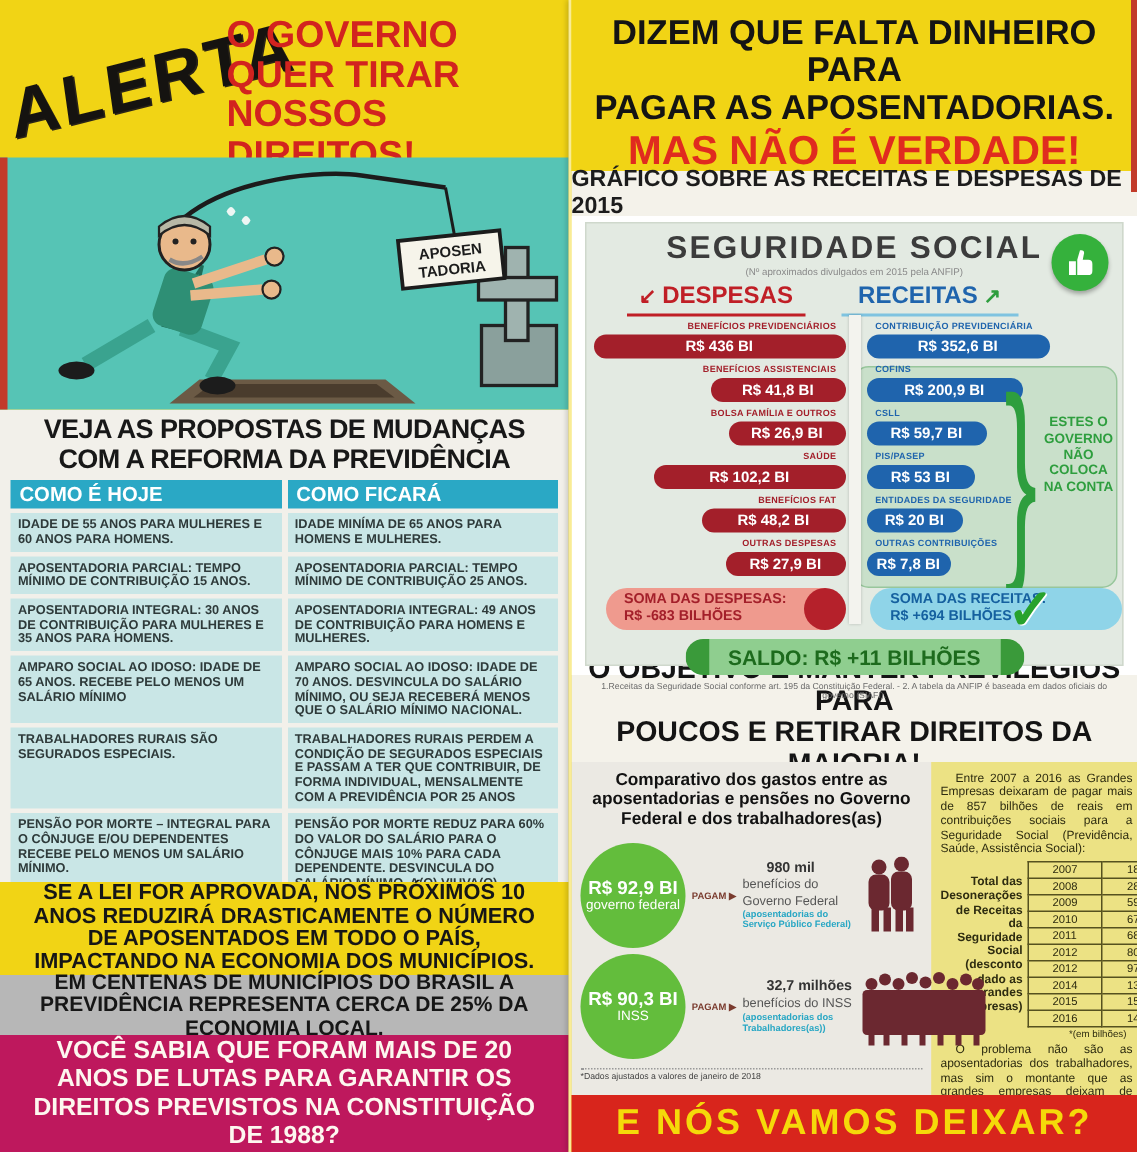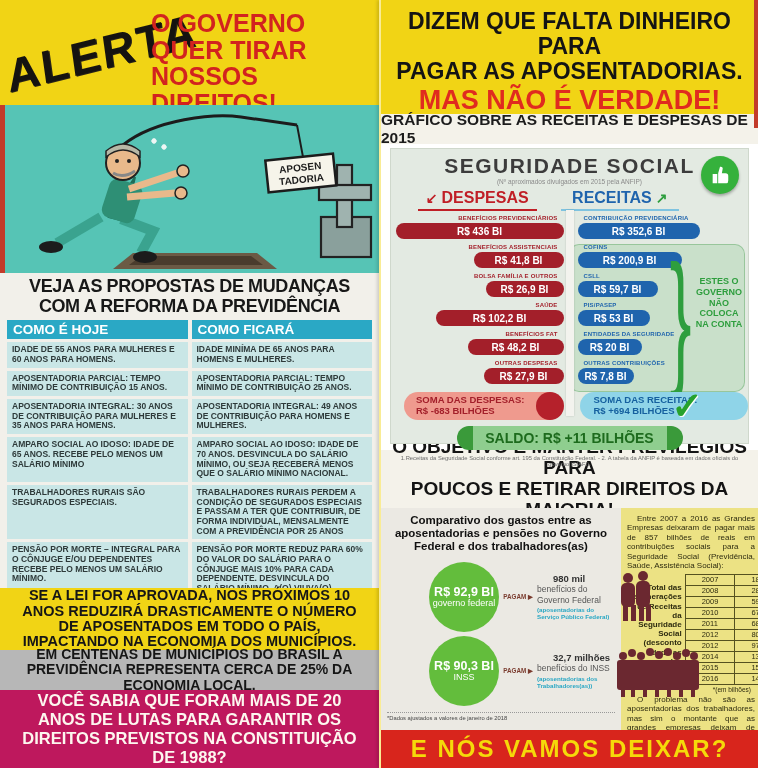--- a/index.html
+++ b/index.html
@@ -83,21 +83,21 @@
   .c-foot { text-align:center; font-size:5.8px; color:#6b6b6b; margin-top:5px; }
 
   .objetivo { height:58px; background:#f4f2ea; text-align:center; font-weight:900; font-size:19px; line-height:1.1;
               color:#141414; display:flex; align-items:center; justify-content:center; white-space:pre-line; }
 
   .bottom { height:222px; display:flex; }
   .comparativo { width:240px; background:#ebe9e3; padding:4px 6px; position:relative; }
   .comp-title { text-align:center; font-weight:900; font-size:11.5px; line-height:1.15; color:#111; margin:2px 4px 6px 4px; }
   .comp-row { display:flex; align-items:center; height:74px; }
   .gcircle { width:70px; height:70px; border-radius:50%; background:#63bd3c; color:#fff; display:flex; flex-direction:column;
-             align-items:center; justify-content:center; flex:0 0 70px;margin-left:42px; }
+             align-items:center; justify-content:center; flex:0 0 70px; }
   .gcircle .v { font-weight:900; font-size:12.5px; }
   .gcircle .l { font-size:9px; line-height:1.05; text-align:center; }
   .pagam { flex:0 0 38px; font-size:6.3px; font-weight:900; color:#7a3b2e; text-align:center; }
   .ctext { flex:0 0 78px; }
   .ctext .amt { font-weight:900; font-size:9.5px; color:#333;margin-left:16px; }
   .ctext .d { font-size:8.5px; color:#555; line-height:1.2; }
   .ctext .note { font-size:6.2px; color:#29a7c4; font-weight:700; line-height:1.15; margin-top:1px; }
   .cicon { flex:1; display:flex; justify-content:center; }
   .comp-foot { font-size:5.8px; color:#444; margin-top:4px; border-top:1px dotted #999; padding-top:2px; }
 

